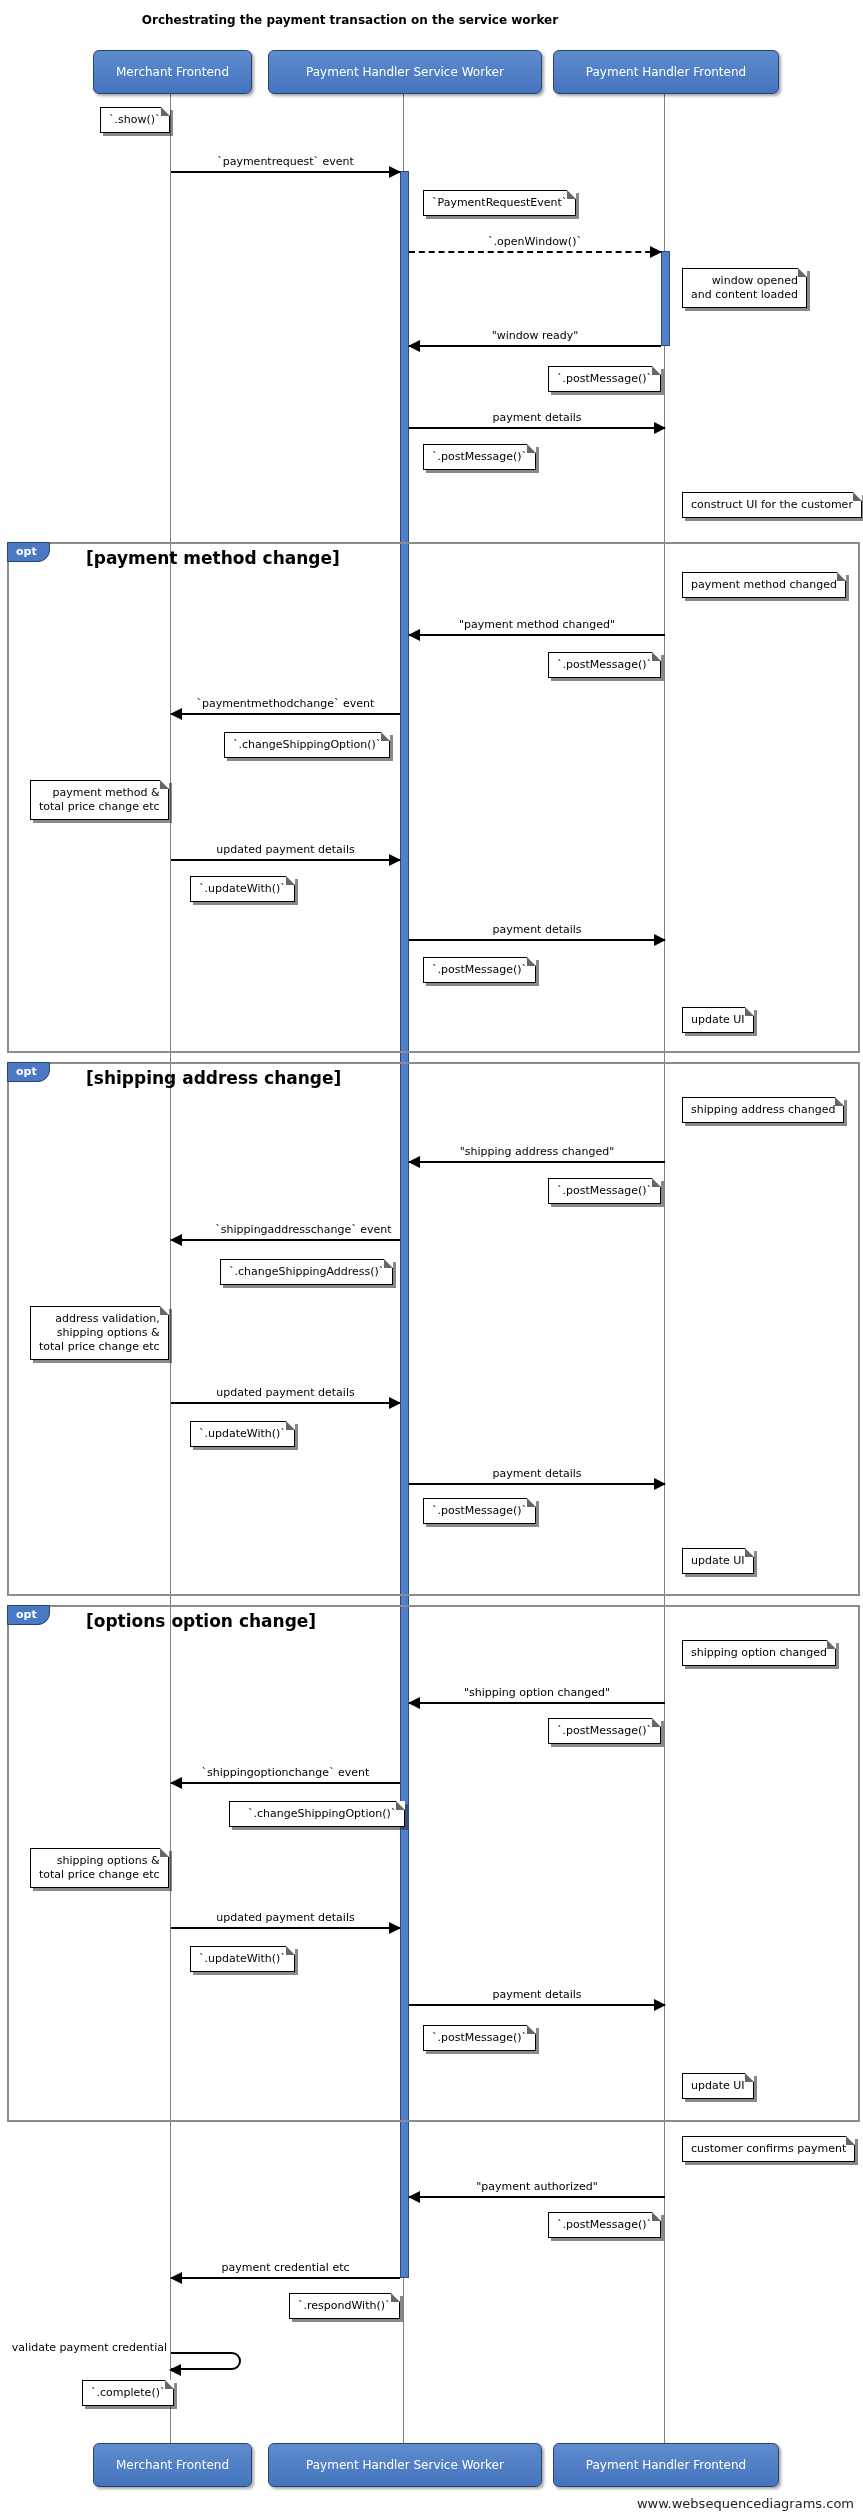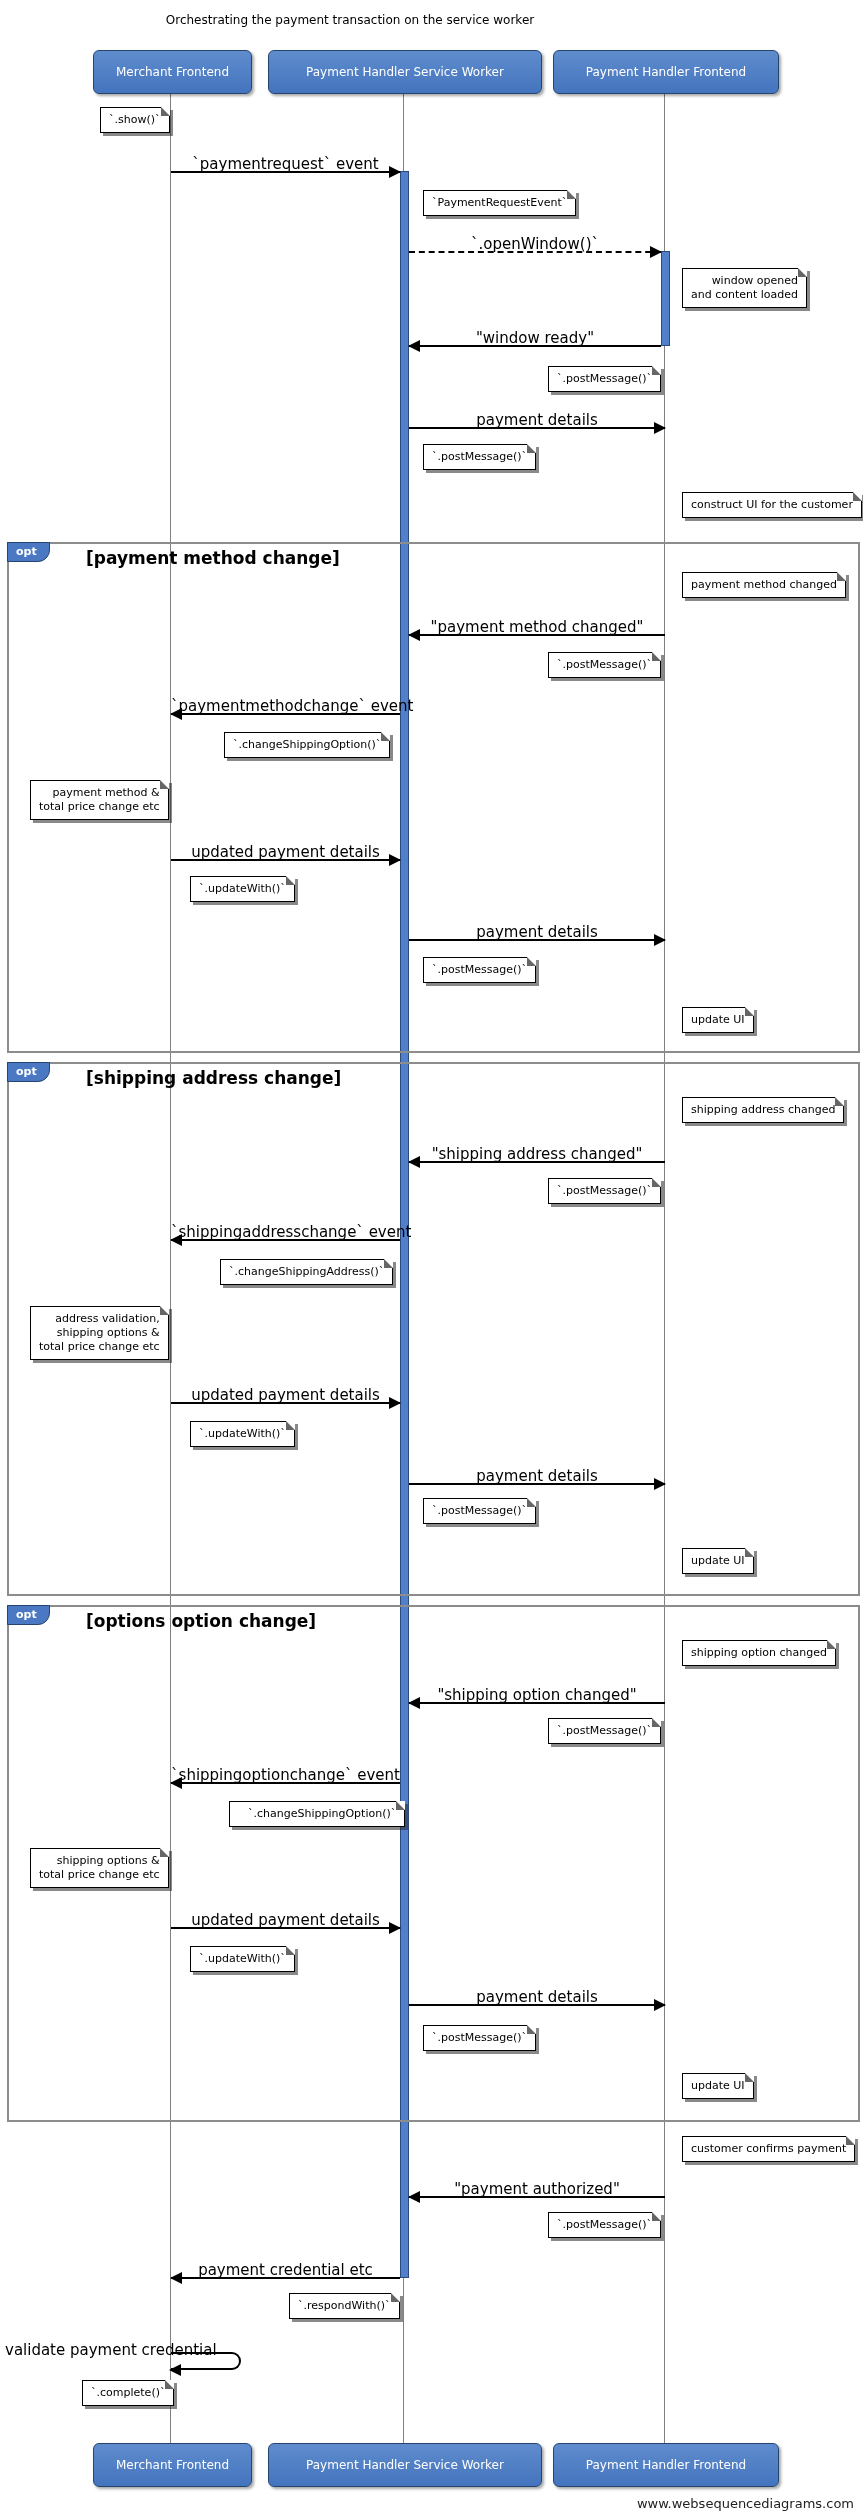--- a/index.html
+++ b/index.html
@@ -1,33 +1,33 @@
 <!DOCTYPE html>
 <html><head>
 <meta charset="utf-8">
 <style>
   html,body{margin:0;padding:0;background:#fff;}
   .canvas{position:relative;width:863px;height:2519px;background:#fff;
           font-family:"DejaVu Sans","Liberation Sans",sans-serif;color:#000;overflow:hidden;}
   .title{position:absolute;left:0;top:13px;width:700px;text-align:center;
-         font-size:12px;font-weight:normal;}
+         font-size:12px;font-weight:bold;}
   .lifeline{position:absolute;width:0;border-left:1px solid #808080;}
   .participant{position:absolute;height:42px;border:1px solid #26456e;border-radius:6px;
         background:linear-gradient(#5f8ccd,#4474be);box-shadow:2px 2px 3px rgba(0,0,0,.35);
         color:#fff;font-weight:normal;font-size:12px;display:flex;align-items:center;justify-content:center;}
   .activation{position:absolute;width:9px;background:#517fc9;border:1px solid #2b4b7e;box-sizing:border-box;}
   .fragment{position:absolute;border:2px solid #8c8c8c;background:transparent;}
   .frag-tab{position:absolute;left:-2px;top:-2px;background:#4a78c2;border:1px solid #26456e;
         border-radius:0 0 12px 0;color:#fff;font-weight:bold;font-size:11px;padding:2px 12px 3px 8px;}
   .frag-cond{position:absolute;left:77px;top:4px;font-size:17px;font-weight:bold;}
   .note{position:absolute;background:#fff;border:1px solid #000;padding:5px 8px;font-size:11px;
         line-height:14px;white-space:pre-line;box-shadow:3px 3px 0 rgba(40,40,40,.55);text-align:right;}
   .note::after{content:"";position:absolute;top:-1px;right:-1px;border-style:solid;
         border-width:0 9px 9px 0;border-color:#fff #fff #666 #666;}
-  .msg-label{position:absolute;font-size:15px;text-align:center;white-space:nowrap;}
+  .msg-label{position:absolute;font-size:11px;text-align:center;white-space:nowrap;}
   .line{position:absolute;height:0;border-top:2px solid #000;}
   .line.dashed{border-top-style:dashed;}
   .line.head-r::after{content:"";position:absolute;right:-1px;top:-7px;width:0;height:0;
         border-left:12px solid #000;border-top:6px solid transparent;border-bottom:6px solid transparent;}
   .line.head-l::before{content:"";position:absolute;left:-1px;top:-7px;width:0;height:0;
         border-right:12px solid #000;border-top:6px solid transparent;border-bottom:6px solid transparent;}
   .selfloop{position:absolute;border:2px solid #000;border-left:none;border-radius:0 9px 9px 0;}
   .selfloop::after{content:"";position:absolute;left:-2px;bottom:-8px;width:0;height:0;
         border-right:12px solid #000;border-top:6px solid transparent;border-bottom:6px solid transparent;}
   .footer{position:absolute;right:9px;top:2496px;font-size:13px;color:#222;}
@@ -79,21 +79,21 @@
 
   <div class="msg-label" style="left:171px;top:843px;width:229px;">updated payment details</div>
   <div class="line head-r" style="left:171px;top:859px;width:229px;"></div>
 
   <div class="msg-label" style="left:409px;top:923px;width:256px;">payment details</div>
   <div class="line head-r" style="left:409px;top:939px;width:256px;"></div>
 
   <div class="msg-label" style="left:409px;top:1145px;width:256px;">"shipping address changed"</div>
   <div class="line head-l" style="left:409px;top:1161px;width:256px;"></div>
 
-  <div class="msg-label" style="left:171px;top:1223px;width:229px;">`shippingaddresschange` event</div>
+  <div class="msg-label" style="left:189px;top:1223px;width:229px;">`shippingaddresschange` event</div>
   <div class="line head-l" style="left:171px;top:1239px;width:229px;"></div>
 
   <div class="msg-label" style="left:171px;top:1386px;width:229px;">updated payment details</div>
   <div class="line head-r" style="left:171px;top:1402px;width:229px;"></div>
 
   <div class="msg-label" style="left:409px;top:1467px;width:256px;">payment details</div>
   <div class="line head-r" style="left:409px;top:1483px;width:256px;"></div>
 
   <div class="msg-label" style="left:409px;top:1686px;width:256px;">"shipping option changed"</div>
   <div class="line head-l" style="left:409px;top:1702px;width:256px;"></div>

